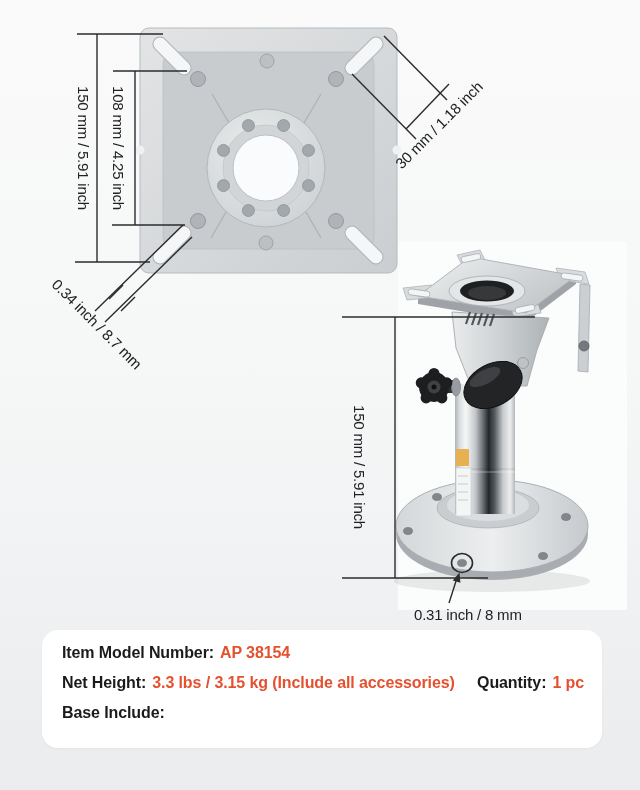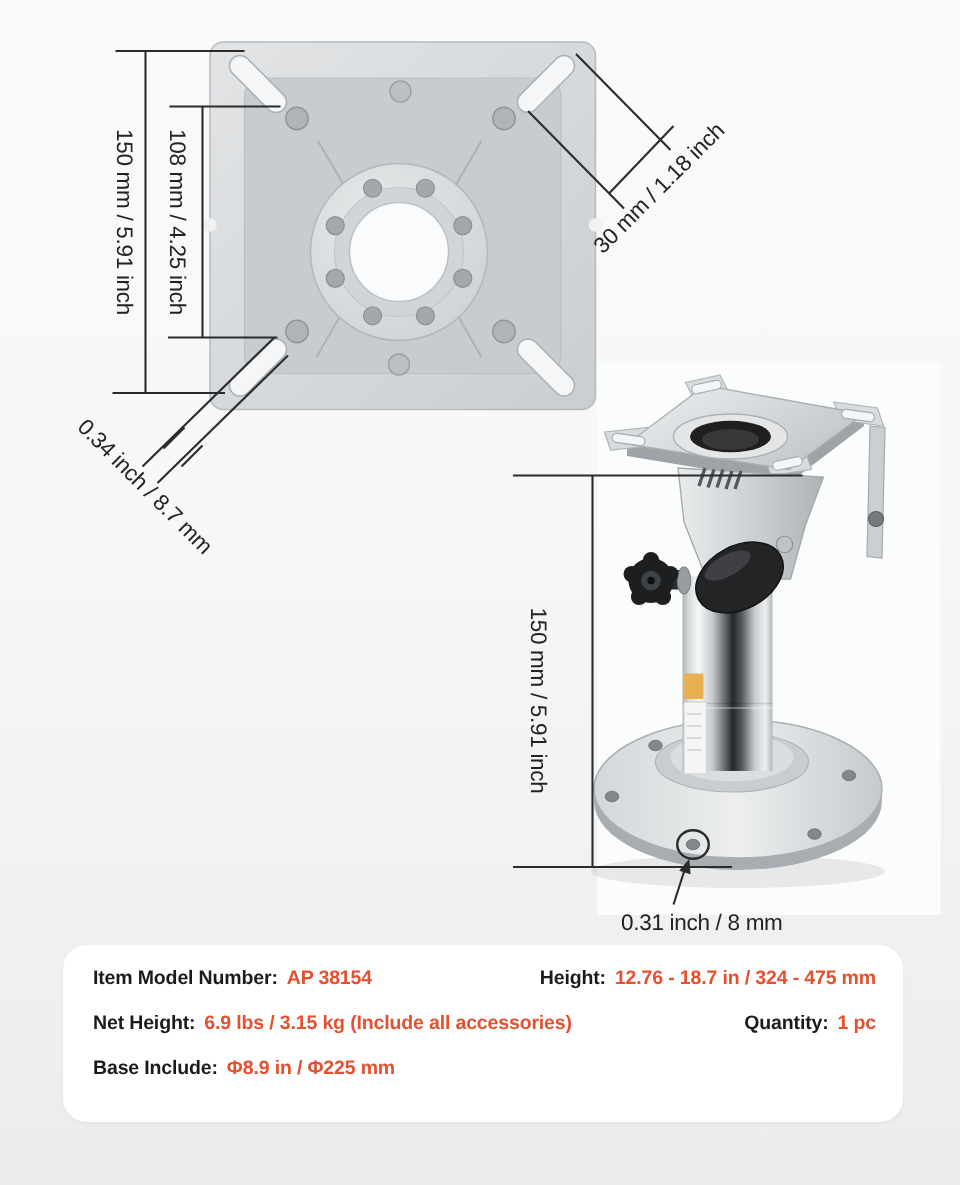--- a/index.html
+++ b/index.html
@@ -10,21 +10,21 @@
   }
   .diagram{position:absolute;left:0;top:0;}
   .dim-text{font-size:15px;fill:#212224;letter-spacing:-0.2px;font-weight:400;}
   .spec-card{
     position:absolute;left:42px;top:630px;width:560px;height:118px;box-sizing:border-box;
     background:#ffffff;border-radius:16px;padding:14px 18px 0 20px;
     box-shadow:0 1px 3px rgba(0,0,0,0.04);
   }
   .spec-row{
     display:flex;justify-content:space-between;align-items:baseline;height:30px;
-    font-size:13px;font-weight:600;letter-spacing:-0.1px;color:#1a1b1d;white-space:nowrap;
+    font-size:16px;font-weight:600;letter-spacing:-0.1px;color:#1a1b1d;white-space:nowrap;
   }
   .spec-pair{display:flex;gap:6px;}
   .spec-label{color:#1a1b1d;}
   .spec-value{color:var(--accent,#e5512e);}
 </style>
 </head>
 <body>
 
 <div class="stage">
 
@@ -248,36 +248,31 @@
       <text class="dim-text" x="414" y="620" text-anchor="start">0.31 inch / 8 mm</text>
     </g>
   </svg>
 
   <div class="spec-card">
     <div class="spec-row">
       <div class="spec-pair">
         <span class="spec-label">Item Model Number:</span>
         <span class="spec-value">AP 38154</span>
       </div>
-      <div class="spec-pair">
-        <span class="spec-label">Height:</span>
-        <span class="spec-value">12.76 - 18.7 in / 324 - 475 mm</span>
-      </div>
     </div>
     <div class="spec-row">
       <div class="spec-pair">
         <span class="spec-label">Net Height:</span>
-        <span class="spec-value">6.9 lbs / 3.15 kg (Include all accessories)</span>
+        <span class="spec-value">3.3 lbs / 3.15 kg (Include all accessories)</span>
       </div>
       <div class="spec-pair">
         <span class="spec-label">Quantity:</span>
         <span class="spec-value">1 pc</span>
       </div>
     </div>
     <div class="spec-row">
       <div class="spec-pair">
         <span class="spec-label">Base Include:</span>
-        <span class="spec-value">Φ8.9 in / Φ225 mm</span>
       </div>
     </div>
   </div>
 
 </div>
 
 </body></html>

